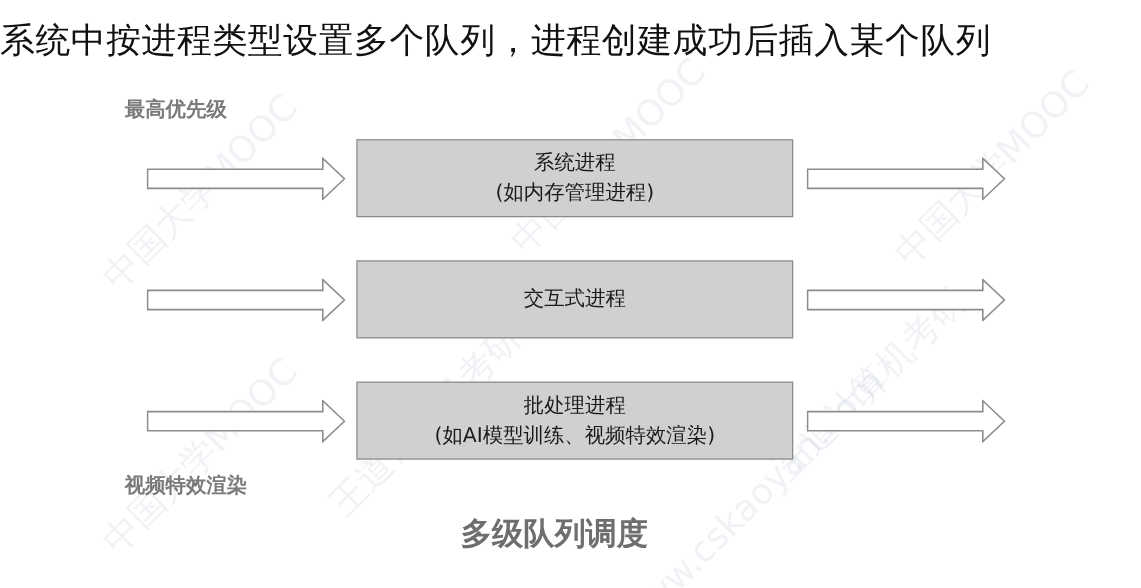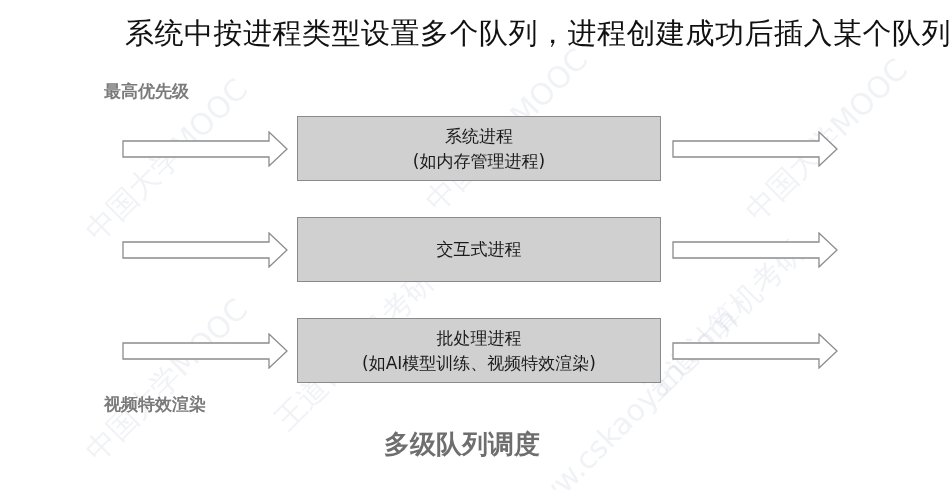--- a/index.html
+++ b/index.html
@@ -9,21 +9,21 @@
       font-family: "DejaVu Sans", "Liberation Sans", sans-serif;
     }
     .watermarks { position: absolute; inset: 0; pointer-events: none; z-index: 0; }
     .wm {
       position: absolute; color: rgba(170,185,205,0.18);
       font-size: 30px; font-family: "DejaVu Sans", sans-serif;
       transform: rotate(-45deg); white-space: nowrap;
     }
     .title {
       position: absolute; left: 0; width: 951px; top: 14px;
-      text-align: right; font-size: 29px; color: #111111;
+      text-align: left; font-size: 29px; color: #111111;
       font-family: "DejaVu Serif", "Liberation Serif", serif; z-index: 2;
       letter-spacing: 0.5px;
     }
     .prio {
       position: absolute; left: 104px; font-size: 17px; color: #7a7a7a;
       font-weight: bold; z-index: 2;
     }
     .prio.high { top: 80px; }
     .prio.low { top: 393px; }
     .box {

